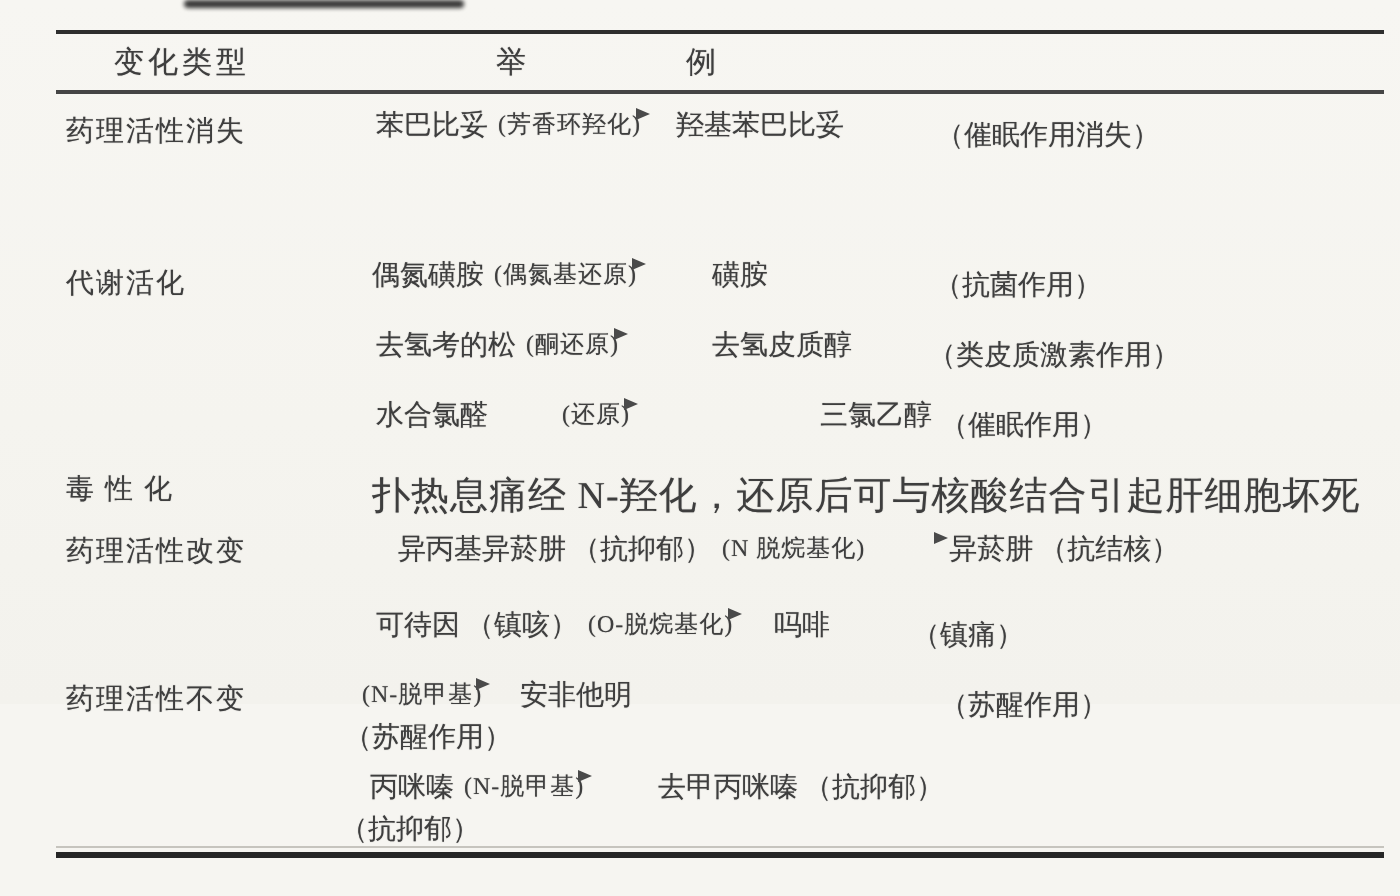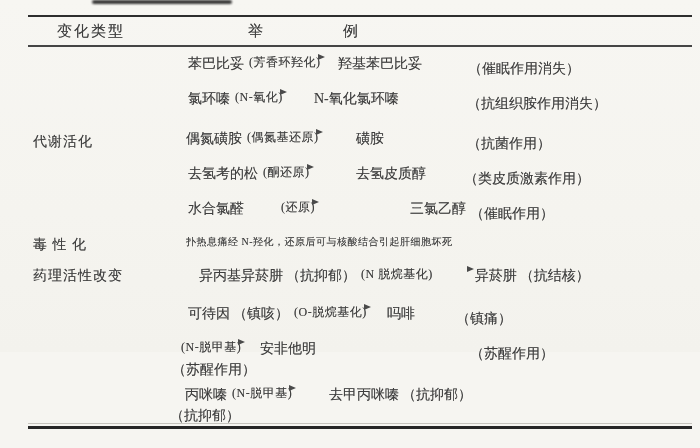--- a/index.html
+++ b/index.html
@@ -29,21 +29,21 @@
   .rxn-row{position:absolute;display:flex;align-items:flex-start;height:20px;font-size:14px;white-space:nowrap;text-shadow:0 0 .5px rgba(60,60,60,.5);}
   .drug,.product{line-height:16px;}
   .inline-note{line-height:16px;margin-left:3px;}
   .arrow-group{display:inline-flex;flex-direction:row;align-items:center;margin:0 3px;padding-bottom:4px;}
   .arrow-label{font-size:12px;line-height:13px;padding:0 2px;letter-spacing:.5px;}
   .arrow-line{position:relative;align-self:stretch;height:1px;background:#4a4a4a;margin-top:1px;}
   .arrow-line::after{content:"";position:absolute;right:-2px;top:-3px;width:0;height:0;
     border-left:7px solid #4a4a4a;border-top:3.5px solid transparent;border-bottom:3.5px solid transparent;}
   .note{position:absolute;bottom:-1px;line-height:16px;white-space:nowrap;}
   .below-note{position:absolute;top:21px;line-height:16px;white-space:nowrap;}
-  .toxic{position:absolute;left:186px;top:235px;font-size:10px;letter-spacing:.5px;white-space:nowrap;text-shadow:0 0 .5px rgba(60,60,60,.5);text-align:center;}
+  .toxic{position:absolute;left:186px;top:235px;font-size:19px;letter-spacing:.5px;white-space:nowrap;text-shadow:0 0 .5px rgba(60,60,60,.5);text-align:center;}
   
   .pr1{top:56px;left:188px;}  .pr1 .arrow-group{min-width:88px;}  .pr1 .note{left:280px;}
   .pr2{top:91px;left:188px;}  .pr2 .arrow-group{min-width:78px;}  .pr2 .note{left:279px;}
   .pr3{top:131px;left:186px;} .pr3 .arrow-group{min-width:108px;} .pr3 .note{left:281px;}
   .pr4{top:166px;left:188px;} .pr4 .arrow-group{min-width:92px;}  .pr4 .note{left:276px;}
   .pr5{top:201px;left:188px;gap:32px;} .pr5 .arrow-group{min-width:96px;}  .pr5 .note{left:282px;}
   .pr7{top:268px;left:199px;} .pr7 .arrow-group{min-width:80px;gap:37px;}
   .pr8{top:306px;left:188px;} .pr8 .arrow-group{min-width:92px;}  .pr8 .note{left:268px;}
   .pr9{top:341px;left:176px;} .pr9 .arrow-group{min-width:78px;}  .pr9 .note{left:294px;} .pr9 .below-note{left:-4px;}
   .pr10{top:387px;left:185px;} .pr10 .arrow-group{min-width:96px;} .pr10 .below-note{left:-15px;}
@@ -56,43 +56,36 @@
   <div class="smudge"></div>
 
   <div class="rule rule-top"></div>
 
   <span class="th th-type">变化类型</span>
   <span class="th th-ex1">举</span>
   <span class="th th-ex2">例</span>
 
   <div class="rule rule-mid"></div>
 
+  <span class="cat cat-loss">药理活性消失</span>
   <span class="cat cat-act">代谢活化</span>
   <span class="cat cat-tox">毒 性 化</span>
   <span class="cat cat-chg">药理活性改变</span>
+  <span class="cat cat-same">药理活性不变</span>
 
   <div class="rxn-row pr1">
     <span class="drug">苯巴比妥</span>
     <span class="arrow-group">
       <span class="arrow-label">(芳香环羟化)</span>
       <span class="arrow-line"></span>
     </span>
     <span class="product">羟基苯巴比妥</span>
     <span class="note">（催眠作用消失）</span>
   </div>
 
-  <div class="rxn-row pr2">
-    <span class="drug">氯环嗪</span>
-    <span class="arrow-group">
-      <span class="arrow-label">(N-氧化)</span>
-      <span class="arrow-line"></span>
-    </span>
-    <span class="product">N-氧化氯环嗪</span>
-    <span class="note">（抗组织胺作用消失）</span>
-  </div>
 
   <div class="rxn-row pr3">
     <span class="drug">偶氮磺胺</span>
     <span class="arrow-group">
       <span class="arrow-label">(偶氮基还原)</span>
       <span class="arrow-line"></span>
     </span>
     <span class="product">磺胺</span>
     <span class="note">（抗菌作用）</span>
   </div>

